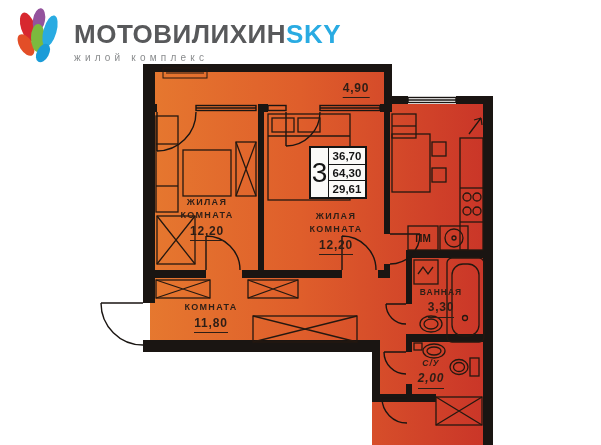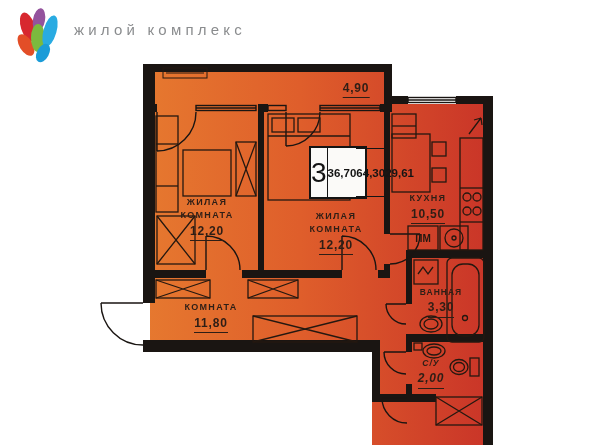--- a/index.html
+++ b/index.html
@@ -4,55 +4,56 @@
 <style>
   html,body{margin:0;padding:0;background:#ffffff;}
   body{width:601px;height:445px;overflow:hidden;font-family:"Liberation Sans",sans-serif;}
   .page{position:relative;width:601px;height:445px;background:#fff;}
 
   
   .brand{position:absolute;left:14px;top:5px;display:flex;align-items:flex-start;z-index:5;}
   .brand-text{margin-left:10px;margin-top:16px;}
   .brand-title{font-size:26px;font-weight:bold;color:#58595B;letter-spacing:.5px;line-height:1;white-space:nowrap;}
   .brand-title .accent{color:#29ABE2;}
-  .brand-sub{font-size:15px;letter-spacing:4.2px;color:#8A8C8E;white-space:nowrap;}
+  .brand-sub{font-size:10px;letter-spacing:4.2px;color:#8A8C8E;margin-top:5px;white-space:nowrap;}
 
   
   .plan-svg{position:absolute;left:0;top:0;z-index:1;}
 
   .lbl{position:absolute;transform:translateX(-50%);text-align:center;color:#2E1E16;
        font-weight:bold;font-size:9px;letter-spacing:1.3px;line-height:1.45;z-index:2;}
   .lbl .area{display:inline-block;border-bottom:1.2px solid #2E1E16;margin-top:1px;
              font-size:12px;letter-spacing:.8px;}
   .lbl.small{font-size:8.5px;letter-spacing:1px;}
 
   .stamp{position:absolute;left:309px;top:146px;width:58px;height:53px;background:#FBFAF8;
          border:2px solid #141414;display:flex;z-index:3;box-sizing:border-box;}
   .stamp-rooms{width:17px;display:flex;align-items:center;justify-content:center;
                font-size:28px;color:#141414;line-height:1;}
-  .stamp-col{flex:1;display:flex;flex-direction:row;border-left:1.5px solid #141414;}
+  .stamp-col{flex:1;display:flex;flex-direction:column;border-left:1.5px solid #141414;}
   .stamp-row{flex:1;display:flex;align-items:center;justify-content:center;
              font-size:11.5px;font-weight:bold;color:#141414;}
   .stamp-row.mid{border-top:1.5px solid #141414;border-bottom:1.5px solid #141414;}
 </style>
 </head>
 <body>
 
 <div class="page">
 
   <div class="brand">
     <svg width="50" height="58" viewBox="0 0 50 58">
       <ellipse cx="14" cy="22" rx="7" ry="15" transform="rotate(-18 14 22)" fill="#D7282F"></ellipse>
       <ellipse cx="12" cy="40" rx="6.5" ry="12" transform="rotate(-32 12 40)" fill="#E34E27"></ellipse>
       <ellipse cx="25" cy="15" rx="6" ry="12" transform="rotate(10 25 15)" fill="#94539D"></ellipse>
       <ellipse cx="24" cy="33" rx="7" ry="14" fill="#7CB93E"></ellipse>
       <ellipse cx="36" cy="26" rx="6.5" ry="16" transform="rotate(16 36 26)" fill="#29ABE2"></ellipse>
       <ellipse cx="29" cy="48" rx="6" ry="10" transform="rotate(28 29 48)" fill="#1B9CD8"></ellipse>
     </svg>
     <div class="brand-text">
+      <div class="brand-title"><span>МОТОВИЛИХИН</span><span class="accent">SKY</span></div>
       <div class="brand-sub">жилой комплекс</div>
     </div>
   </div>
 
   <svg class="plan-svg" width="601" height="445" viewBox="0 0 601 445">
     <defs>
       <linearGradient id="floorG" gradientUnits="userSpaceOnUse" x1="143" y1="0" x2="492" y2="0">
         <stop offset="0" stop-color="#E6792F"></stop>
         <stop offset="0.45" stop-color="#DF5E2B"></stop>
         <stop offset="1" stop-color="#C93428"></stop>
@@ -223,24 +224,20 @@
   <div class="lbl" style="left:207px;top:196px;width:86px;">
     <span>ЖИЛАЯ КОМНАТА</span><br>
     <span class="area">12,20</span>
   </div>
 
   <div class="lbl" style="left:336px;top:210px;width:86px;">
     <span>ЖИЛАЯ КОМНАТА</span><br>
     <span class="area">12,20</span>
   </div>
 
-  <div class="lbl" style="left:428px;top:192px;width:62px;">
-    <span>КУХНЯ</span><br>
-    <span class="area">10,50</span>
-  </div>
 
   <div class="lbl" style="left:211px;top:301px;width:110px;">
     <span>КОМНАТА</span><br>
     <span class="area">11,80</span>
   </div>
 
   <div class="lbl small" style="left:441px;top:286px;width:70px;">
     <span>ВАННАЯ</span><br>
     <span class="area">3,30</span>
   </div>

